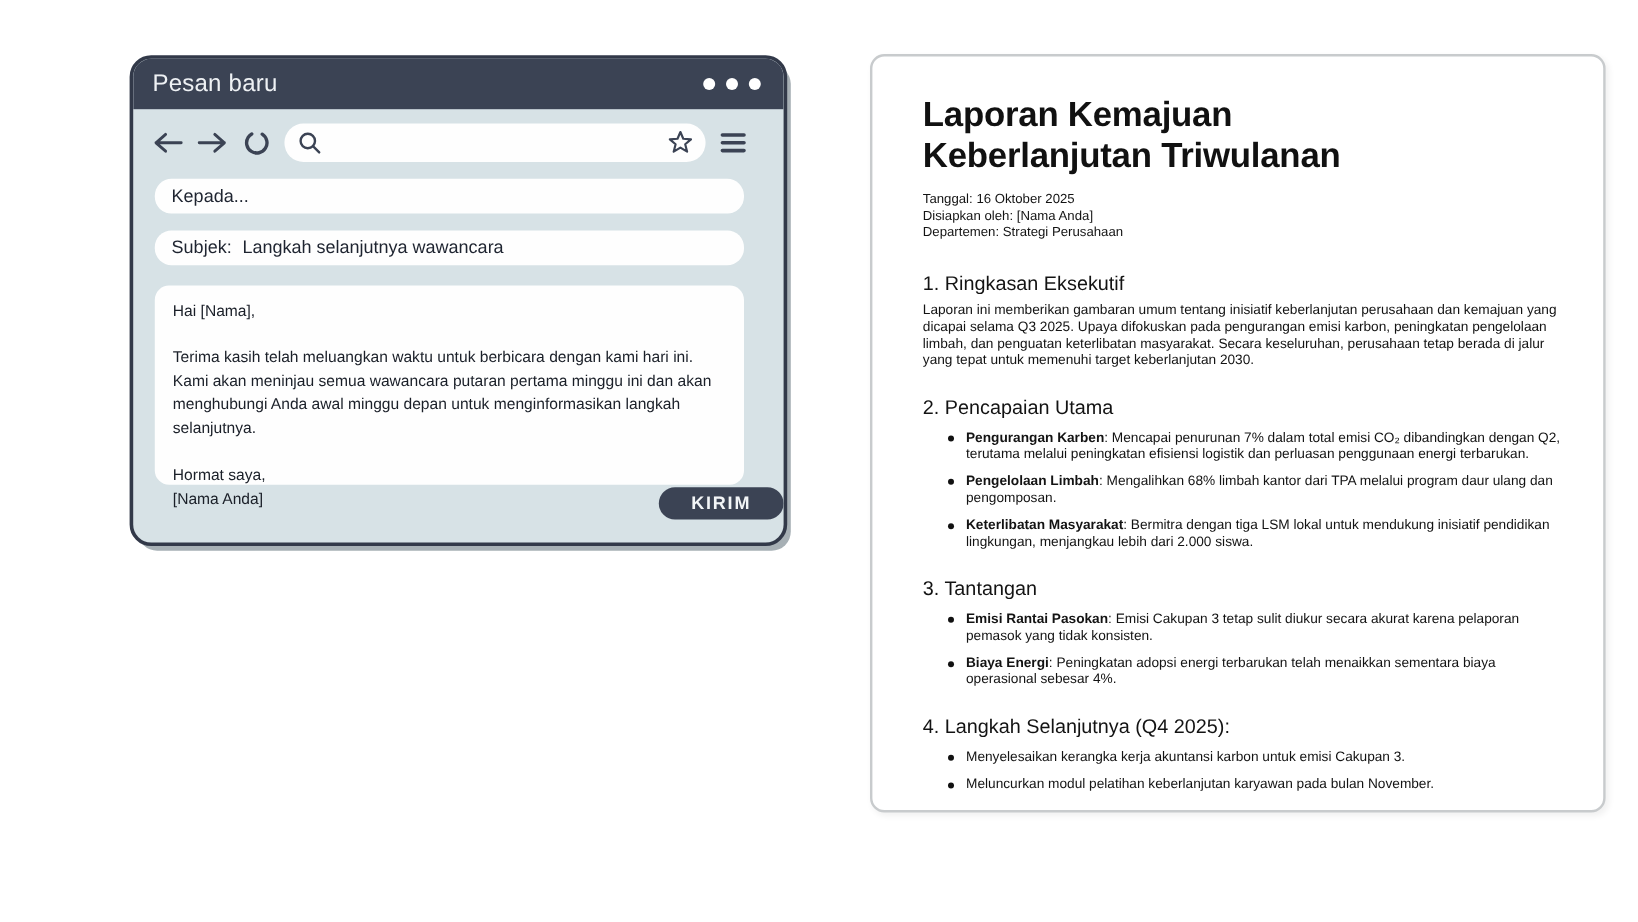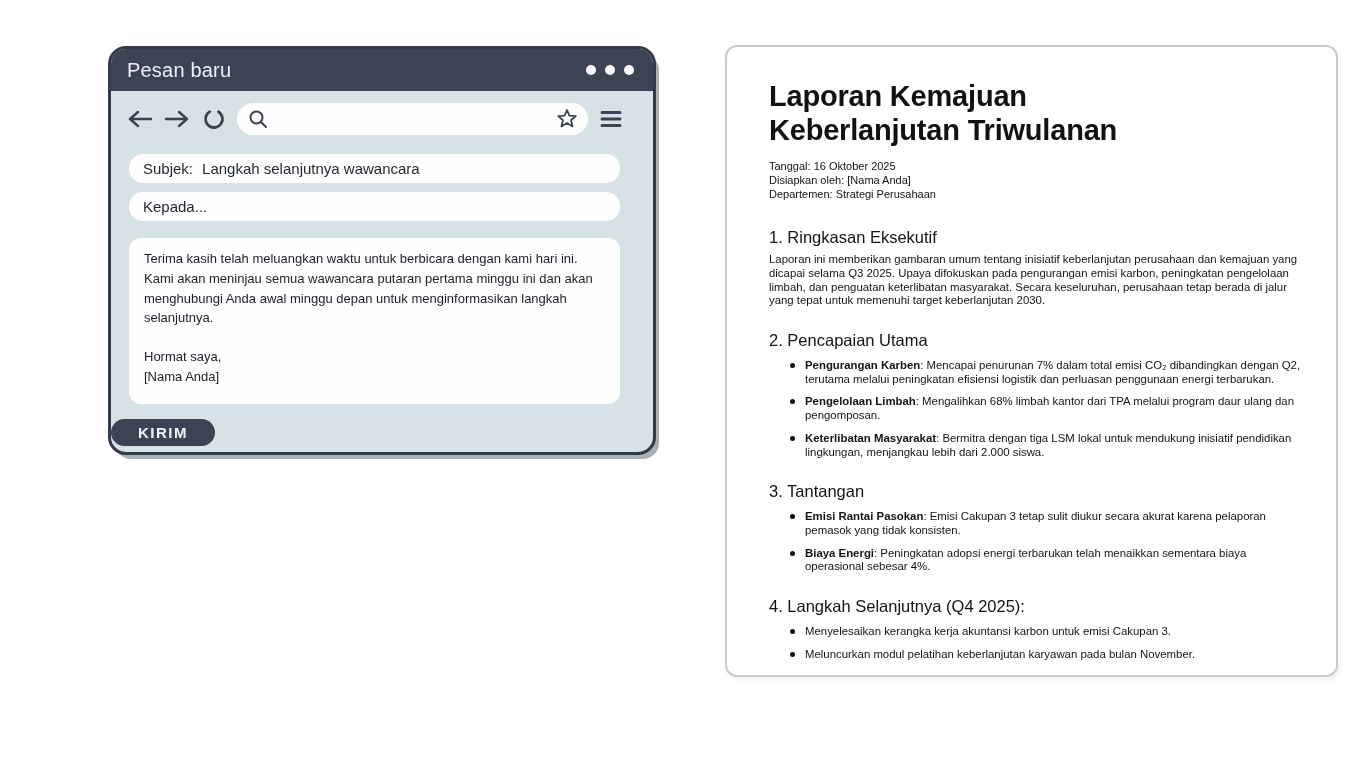--- a/index.html
+++ b/index.html
@@ -64,21 +64,21 @@
     margin: 17px 33px 0 18px;
     height: 166px;
     background: #fefefe;
     border-radius: 12px;
     padding: 11px 15px;
     font-size: 13px; line-height: 1.52; color: #1a1f28;
   }
   .body-box p { margin: 0; }
   .p-gap { margin-bottom: 19px !important; }
 
-  .send-row { display: flex; justify-content: flex-start; margin-top: 15px; }
+  .send-row { display: flex; justify-content: flex-end; margin-top: 2px; }
   .send-button {
     min-width: 104px; height: 27px;
     background: #3b4354; color: #f2f5f7;
     border: none; border-radius: 14px;
     font-family: inherit; font-size: 15px; font-weight: 600; letter-spacing: 1.5px;
     display: flex; align-items: center; justify-content: center;
     padding: 0 22px; cursor: pointer;
   }
 
   
@@ -160,30 +160,31 @@
         </svg>
       </span>
     </div>
     <span class="icon-btn">
       <svg width="24" height="20" viewBox="0 0 24 20">
         <path d="M3 3.5 H21 M3 10 H21 M3 16.5 H21" stroke="#3b4354" stroke-width="3" stroke-linecap="round"></path>
       </svg>
     </span>
   </div>
 
+  <div class="field to-field">
+    <span>Kepada...</span>
+  </div>
+
   <div class="field subject-field">
     <span>Subjek:</span>
     <span class="subject-value">Langkah selanjutnya wawancara</span>
   </div>
 
-  <div class="field to-field">
-    <span>Kepada...</span>
-  </div>
-
   <div class="body-box">
+    <p class="p-gap">Hai [Nama],</p>
     <p class="p-gap">Terima kasih telah meluangkan waktu untuk berbicara dengan kami hari ini. Kami akan meninjau semua wawancara putaran pertama minggu ini dan akan menghubungi Anda awal minggu depan untuk menginformasikan langkah selanjutnya.</p>
     <p>Hormat saya,</p>
     <p>[Nama Anda]</p>
   </div>
 
   <div class="send-row">
     <button class="send-button">KIRIM</button>
   </div>
 </div>
 

